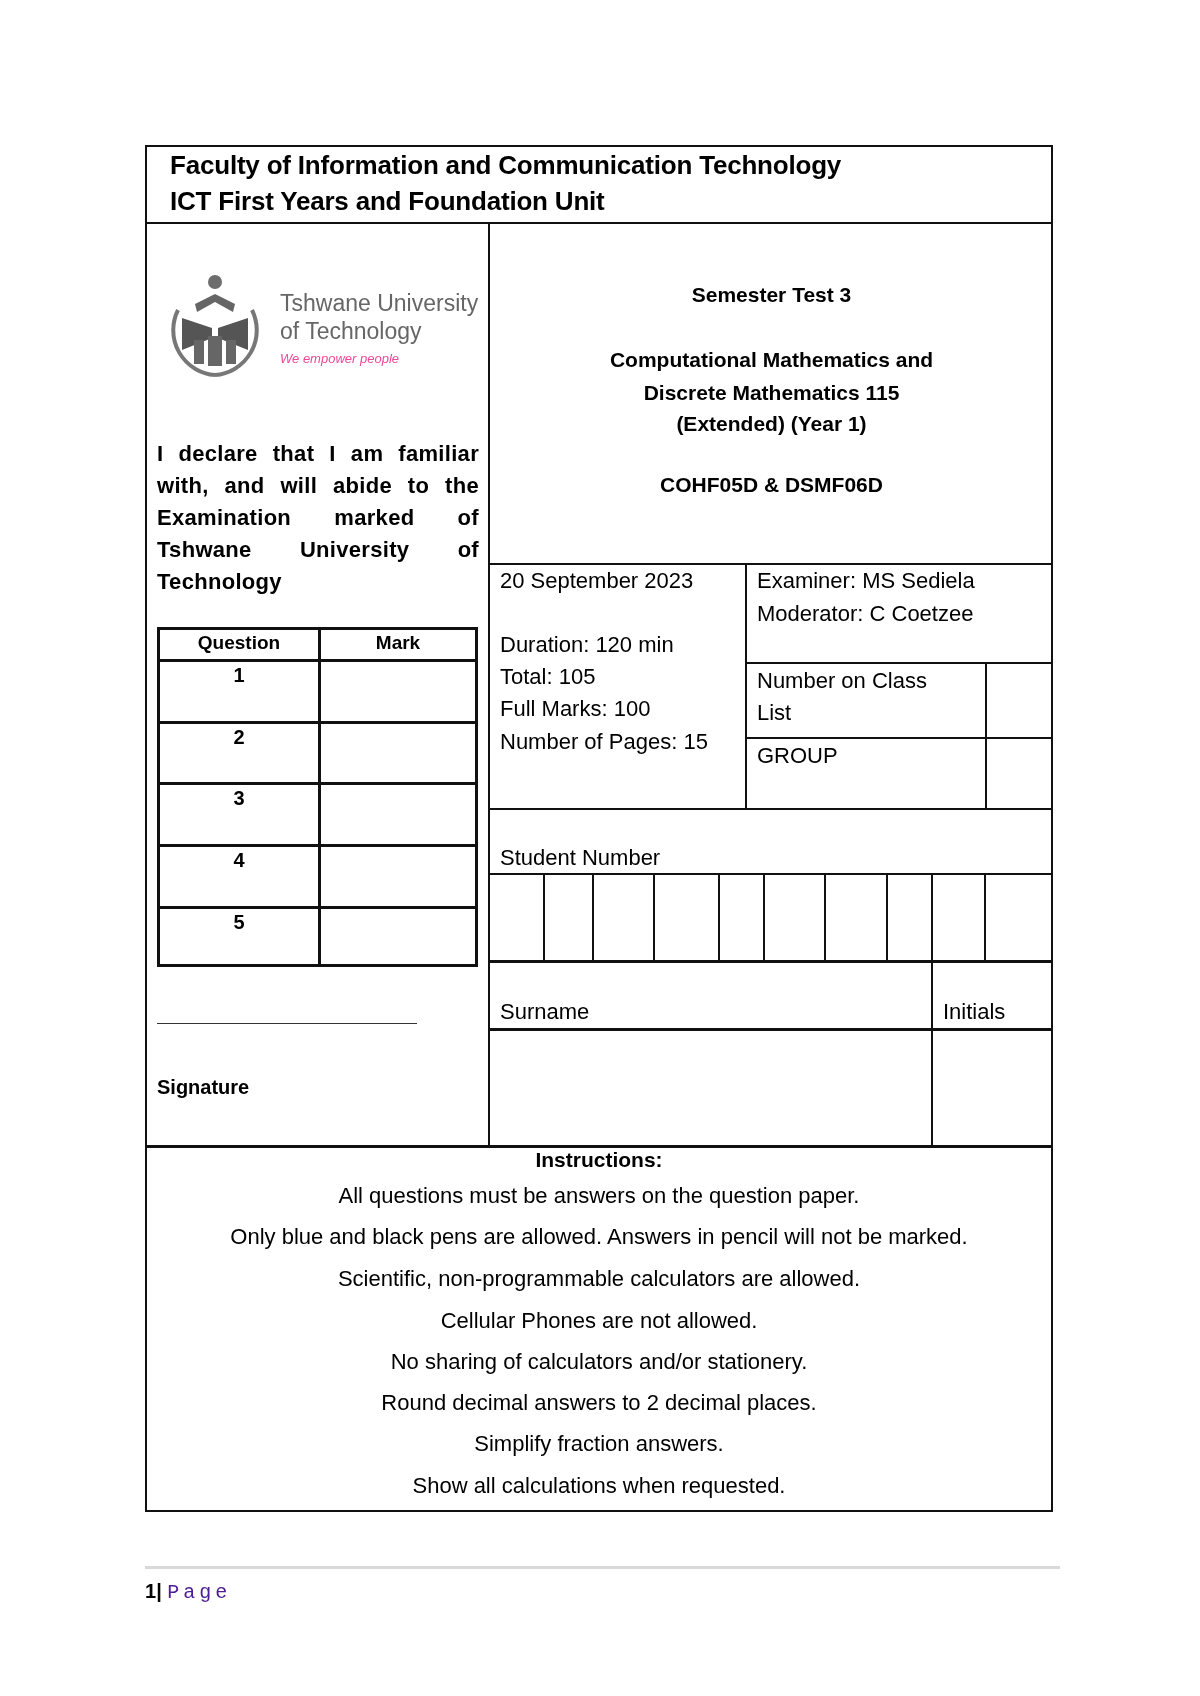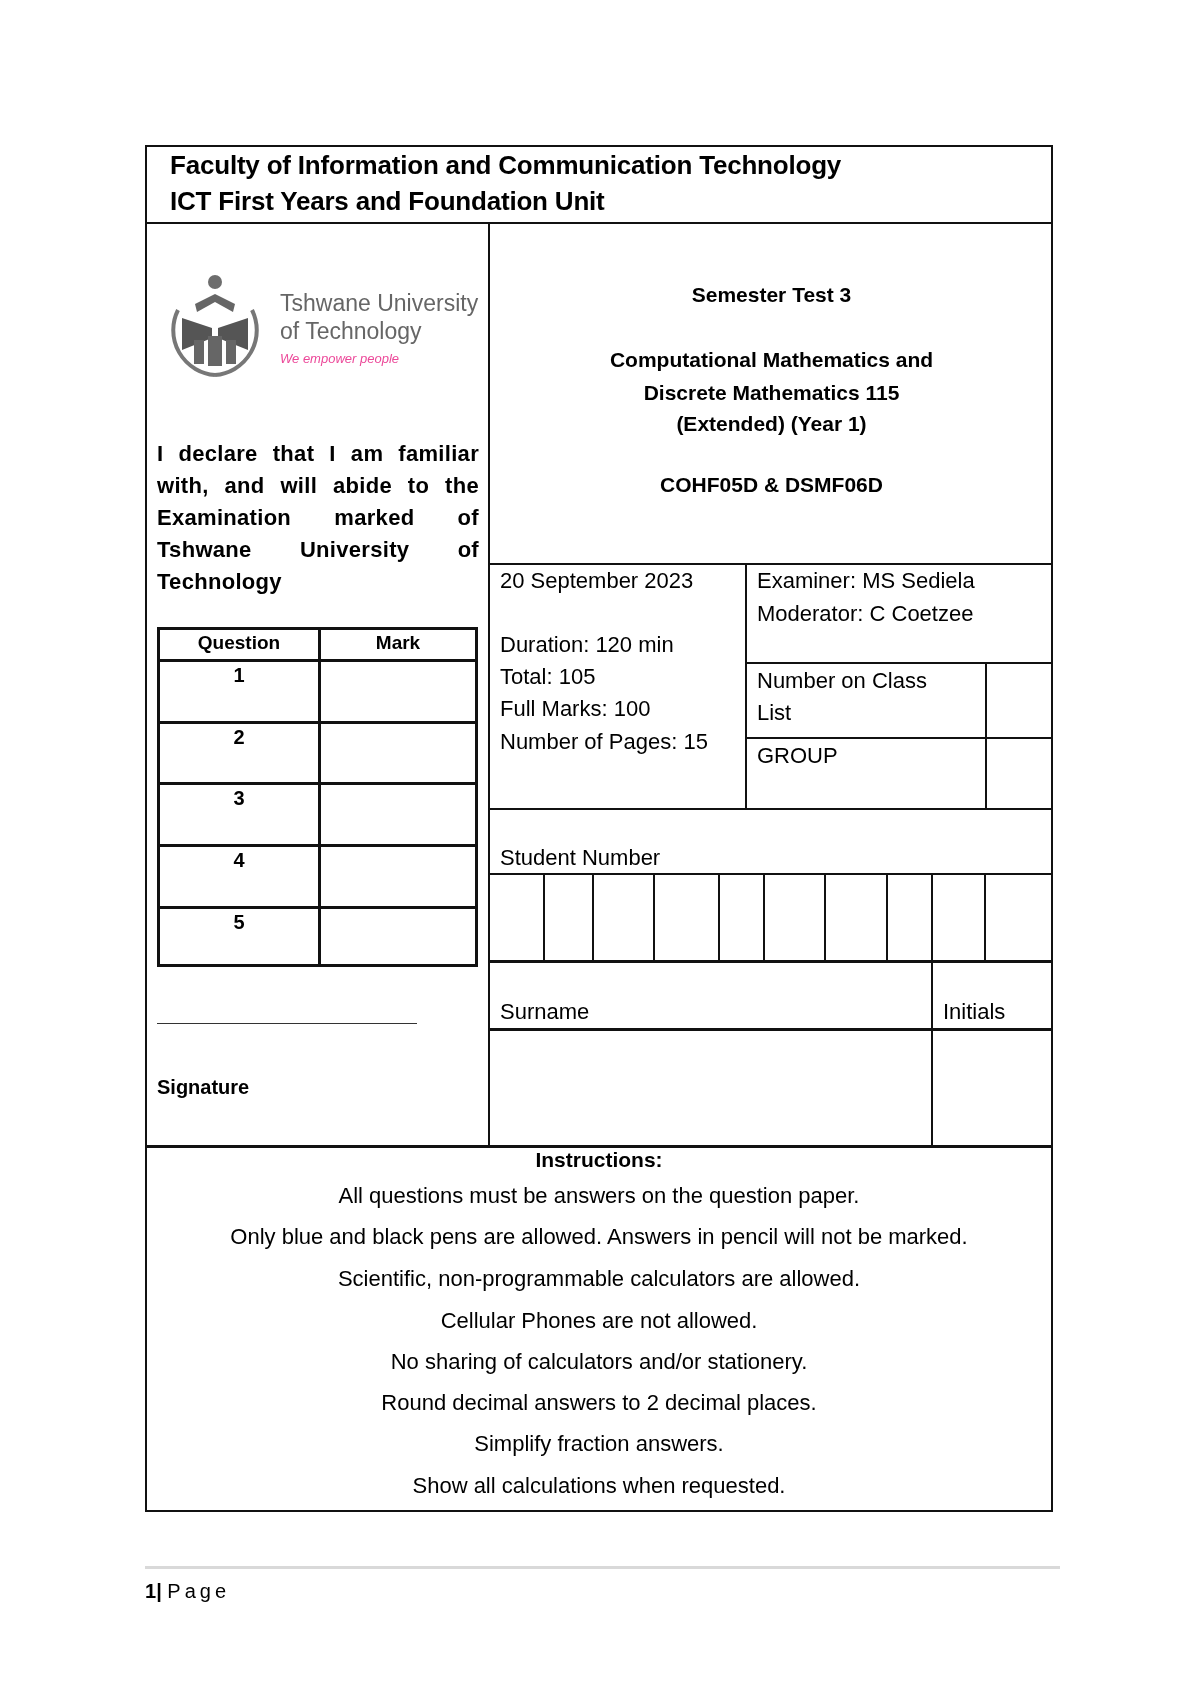--- a/index.html
+++ b/index.html
@@ -21,21 +21,21 @@
   .decl span.last { text-align-last:left; }
   .qtable { position:absolute; left:157px; top:627px; width:321px; height:340px;
             border:3px solid #111; box-sizing:border-box; }
   .qrow { position:absolute; left:0; width:100%; border-top:3px solid #111; box-sizing:border-box; }
   .qcell-num { position:absolute; left:0; width:160px; text-align:center; font-weight:bold; font-size:20px; }
   .qhead { position:absolute; top:2px; font-weight:bold; font-size:19px; text-align:center; }
   .instr { position:absolute; left:145px; width:908px; text-align:center; font-size:22px; }
   .footer-rule { position:absolute; left:145px; top:1566px; width:915px; height:3px; background:#d9d9d9; }
   .footer { position:absolute; left:145px; top:1580px; font-size:20px; }
   .footer .num { font-weight:bold; color:#000; }
-  .footer .pg { color:#000000; letter-spacing:4px; }
+  .footer .pg { color:#4c1d95; letter-spacing:4px;font-family:Liberation Mono, monospace; }
   .input-cell { position:absolute; }
 </style>
 </head>
 <body>
 
 <div class="outer"></div>
 
 <div class="hdr-title" style="top:150px;">Faculty of Information and Communication Technology</div>
 <div class="hdr-title" style="top:186px;">ICT First Years and Foundation Unit</div>
 <div class="hl" style="left:145px; top:222px; width:908px; height:2px;"></div>

